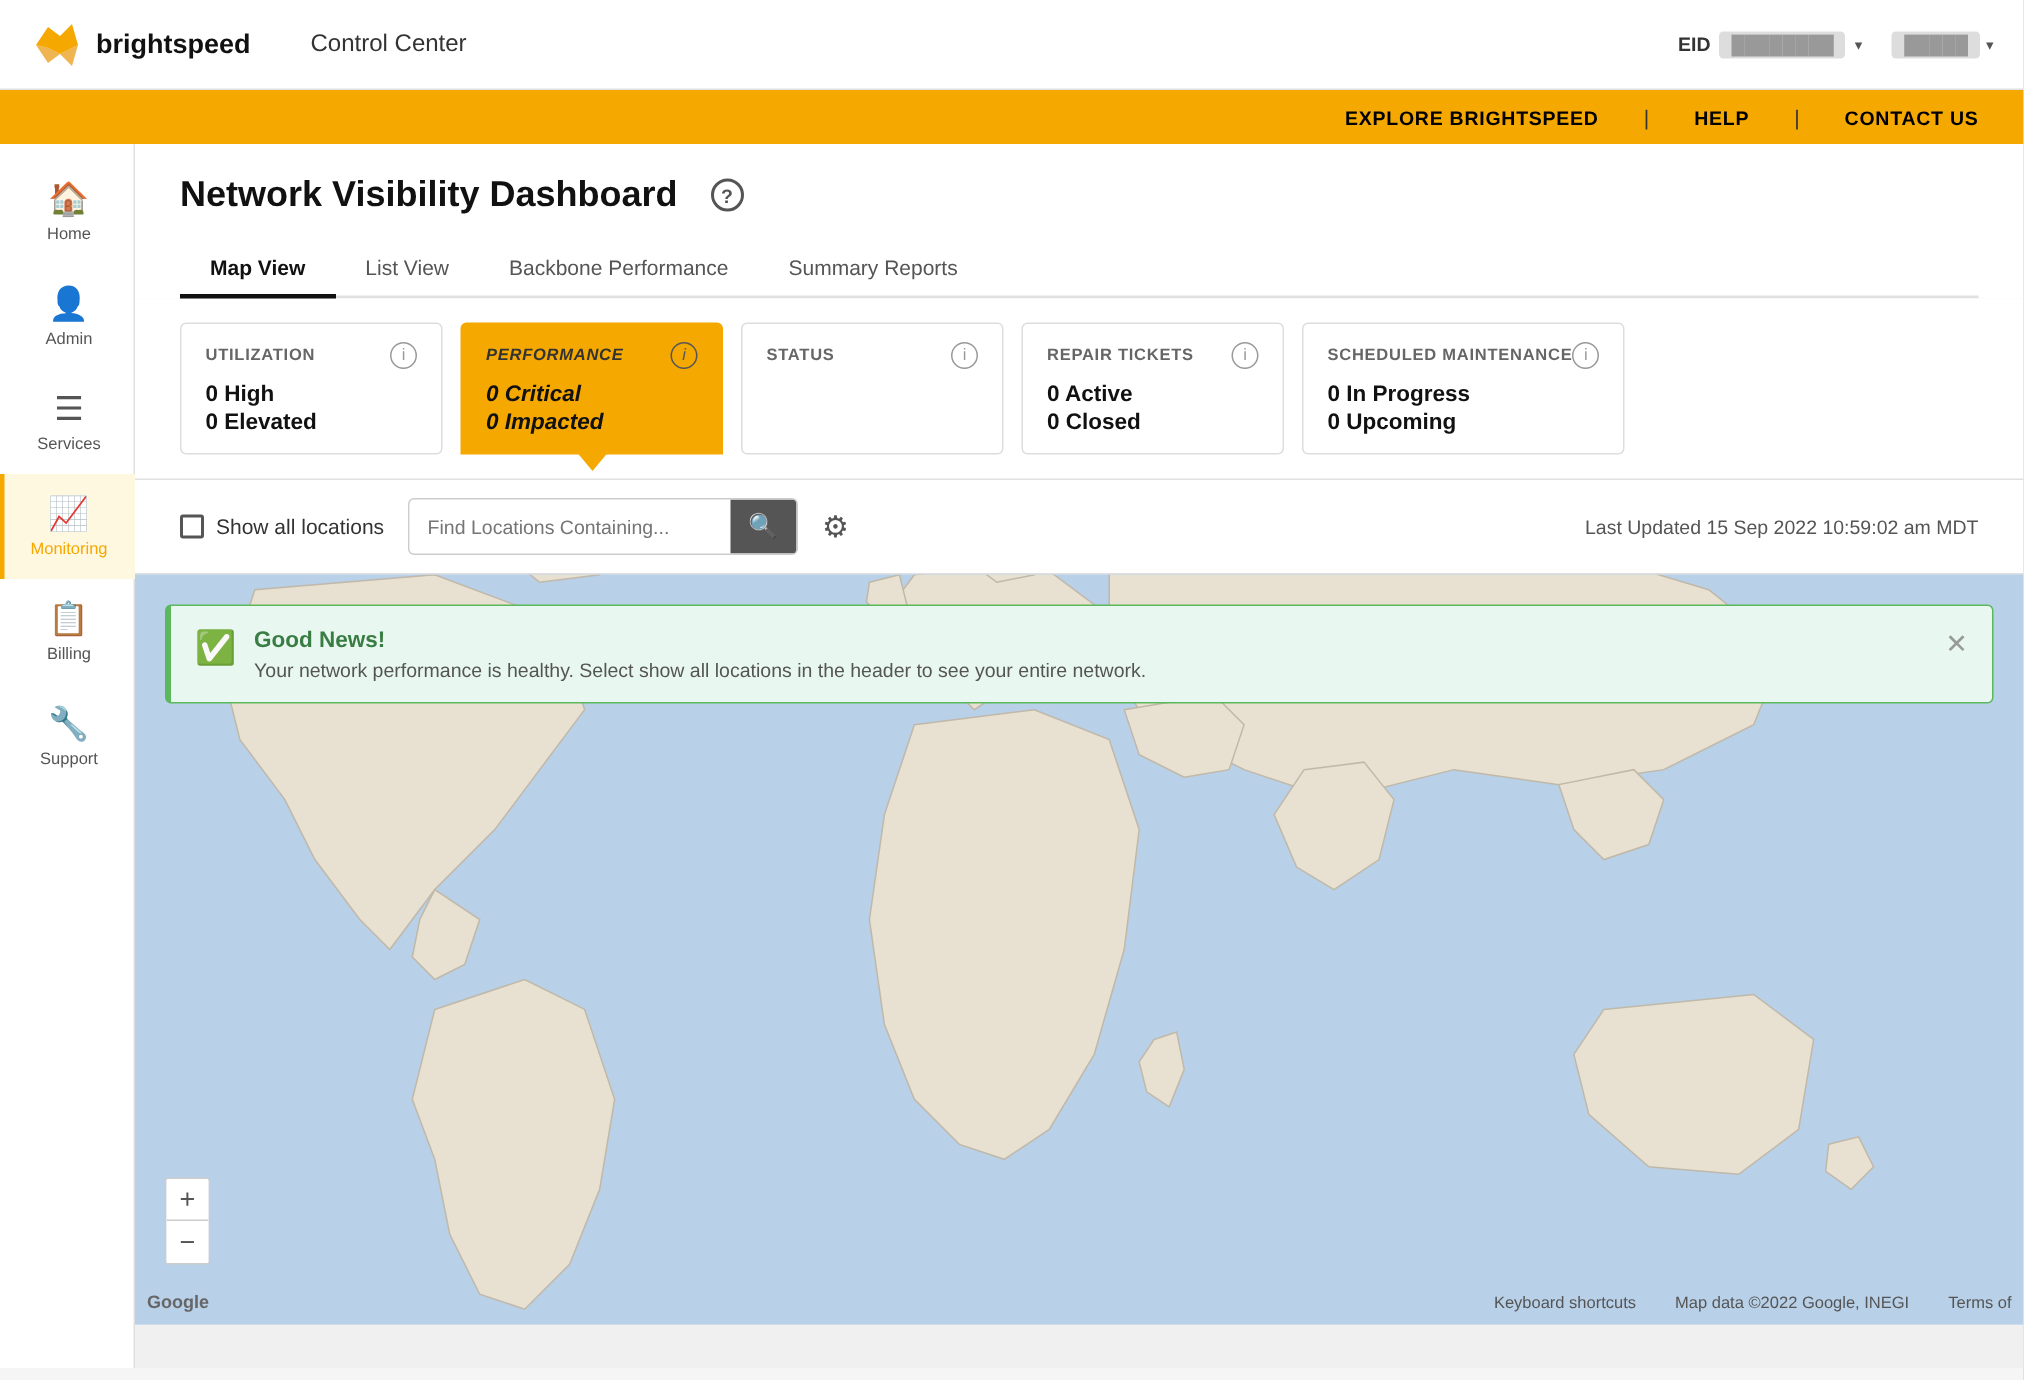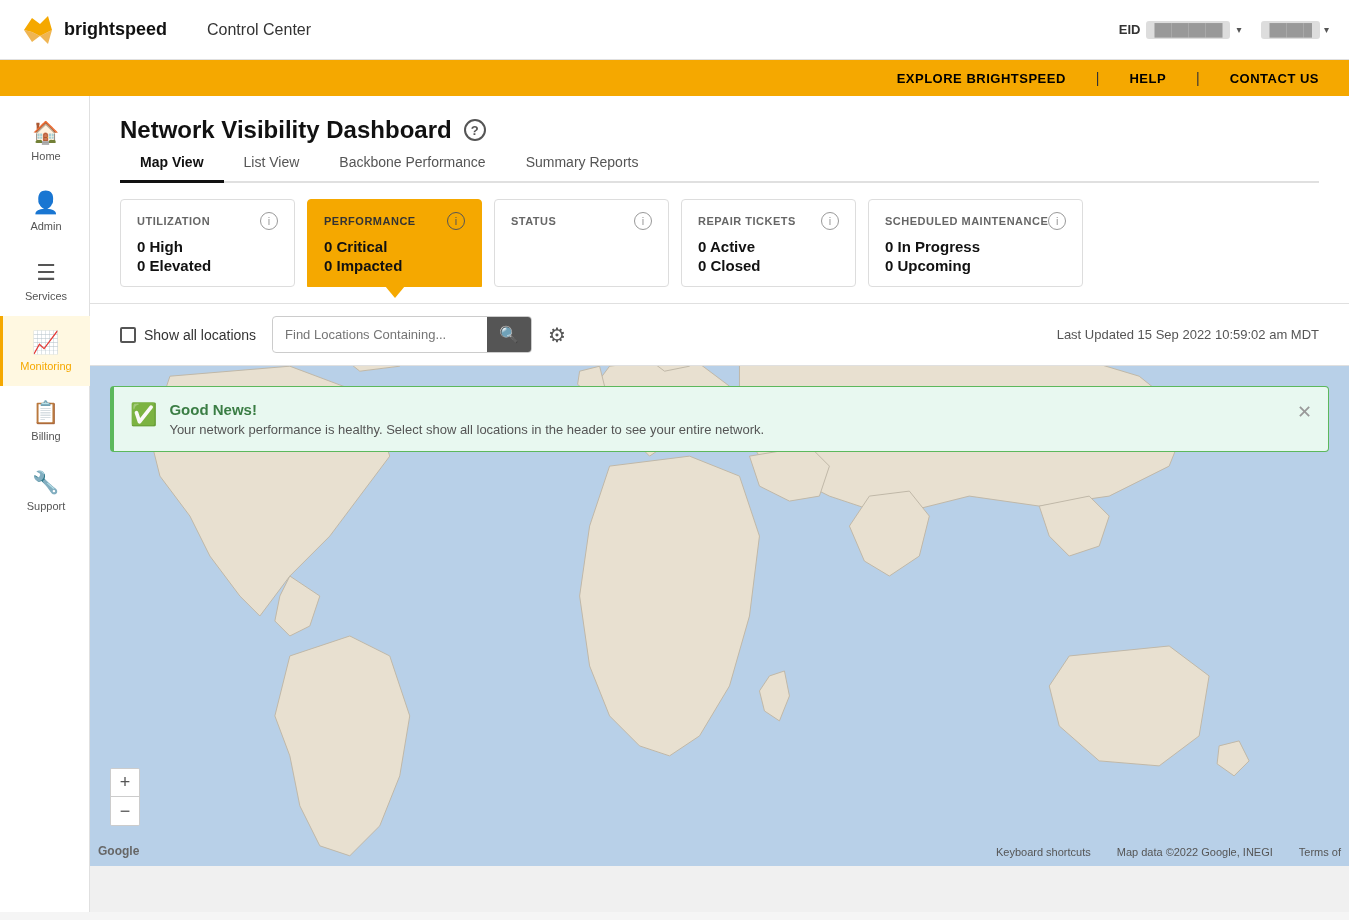--- a/index.html
+++ b/index.html
@@ -125,24 +125,25 @@
     }
 
     
     .dashboard-header {
       background: #fff;
       padding: 20px 30px 0 30px;
     }
     .dashboard-title {
       display: flex;
       align-items: center;
-      gap: 12px;
+      gap: 22px;
       font-size: 24px;
       font-weight: bold;
       color: #111;
+      margin-bottom: 16px;
       text-align: right;
     }
     .help-icon {
       width: 22px;
       height: 22px;
       border: 2px solid #555;
       border-radius: 50%;
       display: flex;
       align-items: center;
       justify-content: center;
@@ -187,20 +188,21 @@
       padding: 12px 16px;
       min-width: 175px;
       background: #fff;
       position: relative;
       cursor: pointer;
     }
     .stat-card.active-card {
       background: #f5a800;
       border-color: #f5a800;
       border-radius: 4px 4px 0 0;
+      font-style: italic;
     }
     .stat-card.active-card::after {
       content: '';
       position: absolute;
       bottom: -12px;
       left: 50%;
       transform: translateX(-50%);
       border-left: 10px solid transparent;
       border-right: 10px solid transparent;
       border-top: 12px solid #f5a800;

